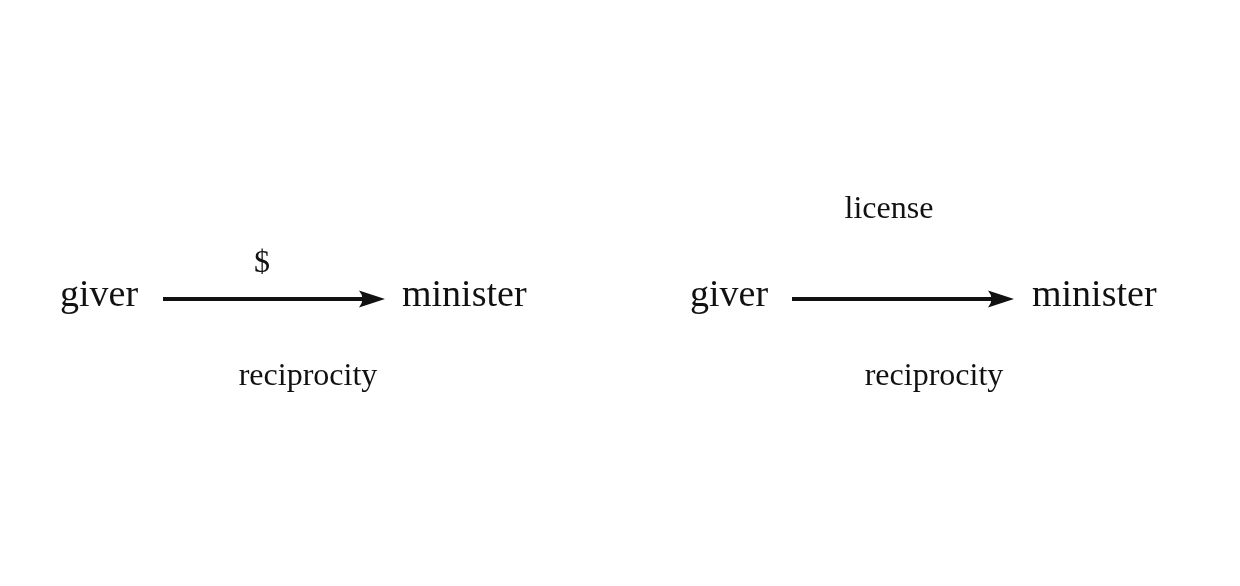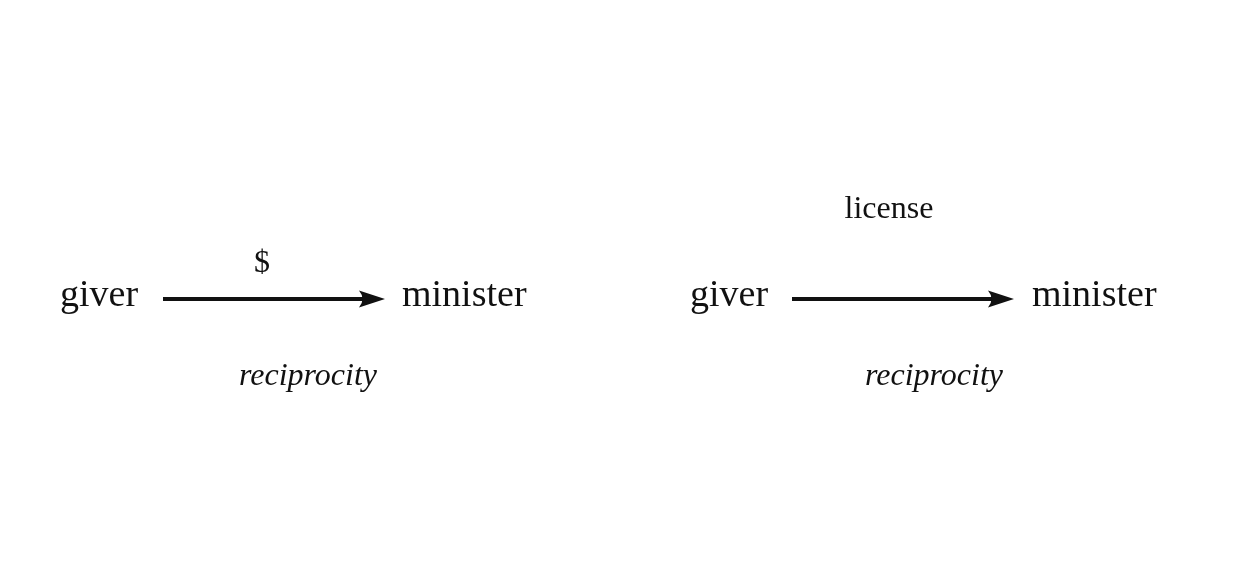--- a/index.html
+++ b/index.html
@@ -39,21 +39,20 @@
     line-height: 0.9;
     text-align: center;
     white-space: nowrap;
     transform: translateX(-50%);
   }
   .arrow-label-stack span {
     display: block;
   }
   .relation-label {
     position: absolute;
-    font-style: italic;
     font-size: 32px;
     line-height: 1;
     white-space: nowrap;
     transform: translateX(-50%);
   }
 </style>
 </head>
 <body>
 
 <div class="canvas">

